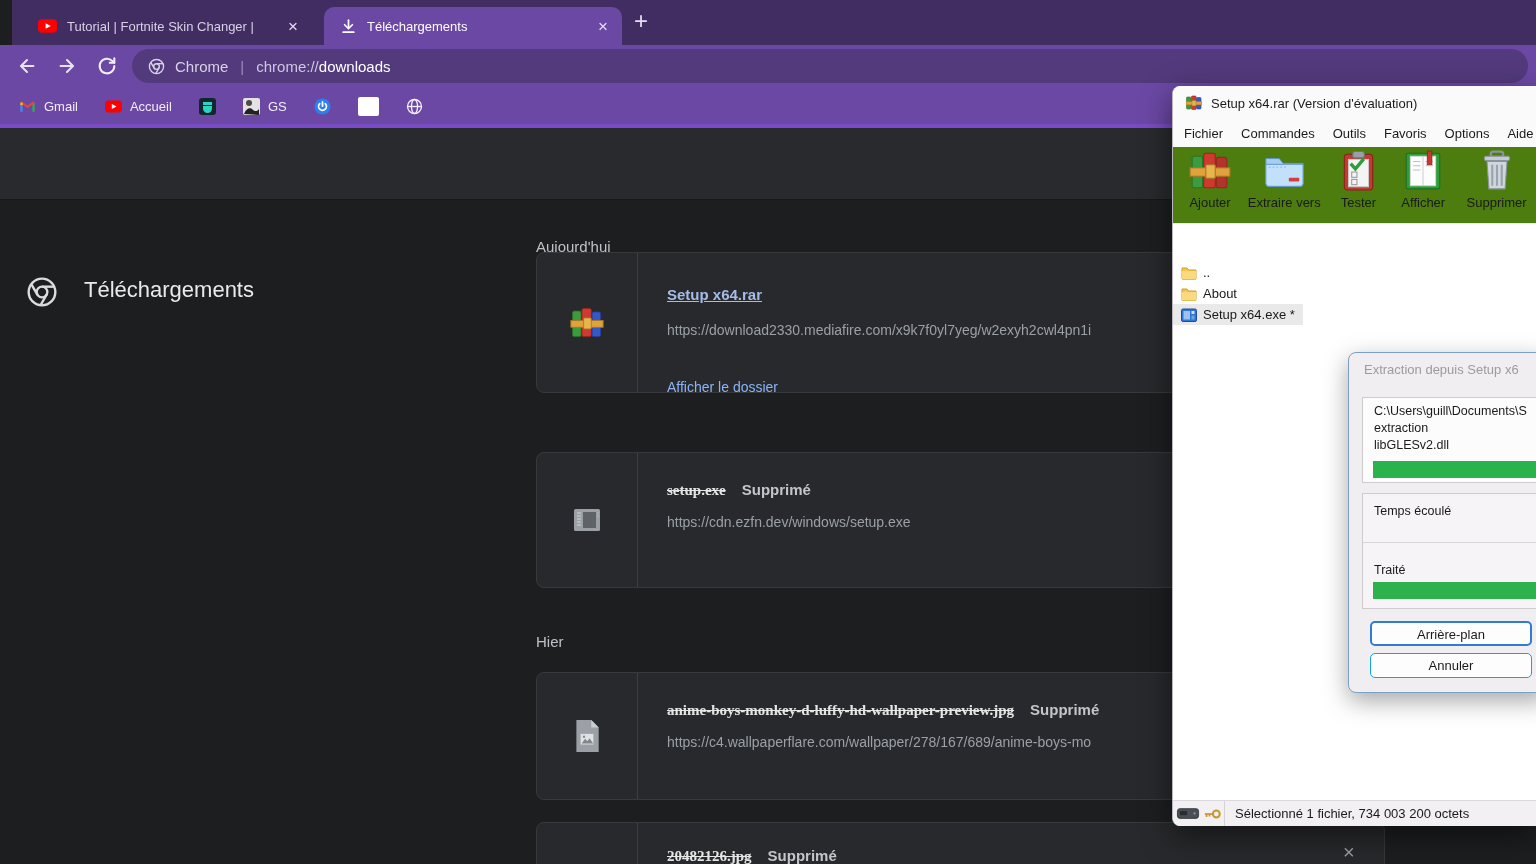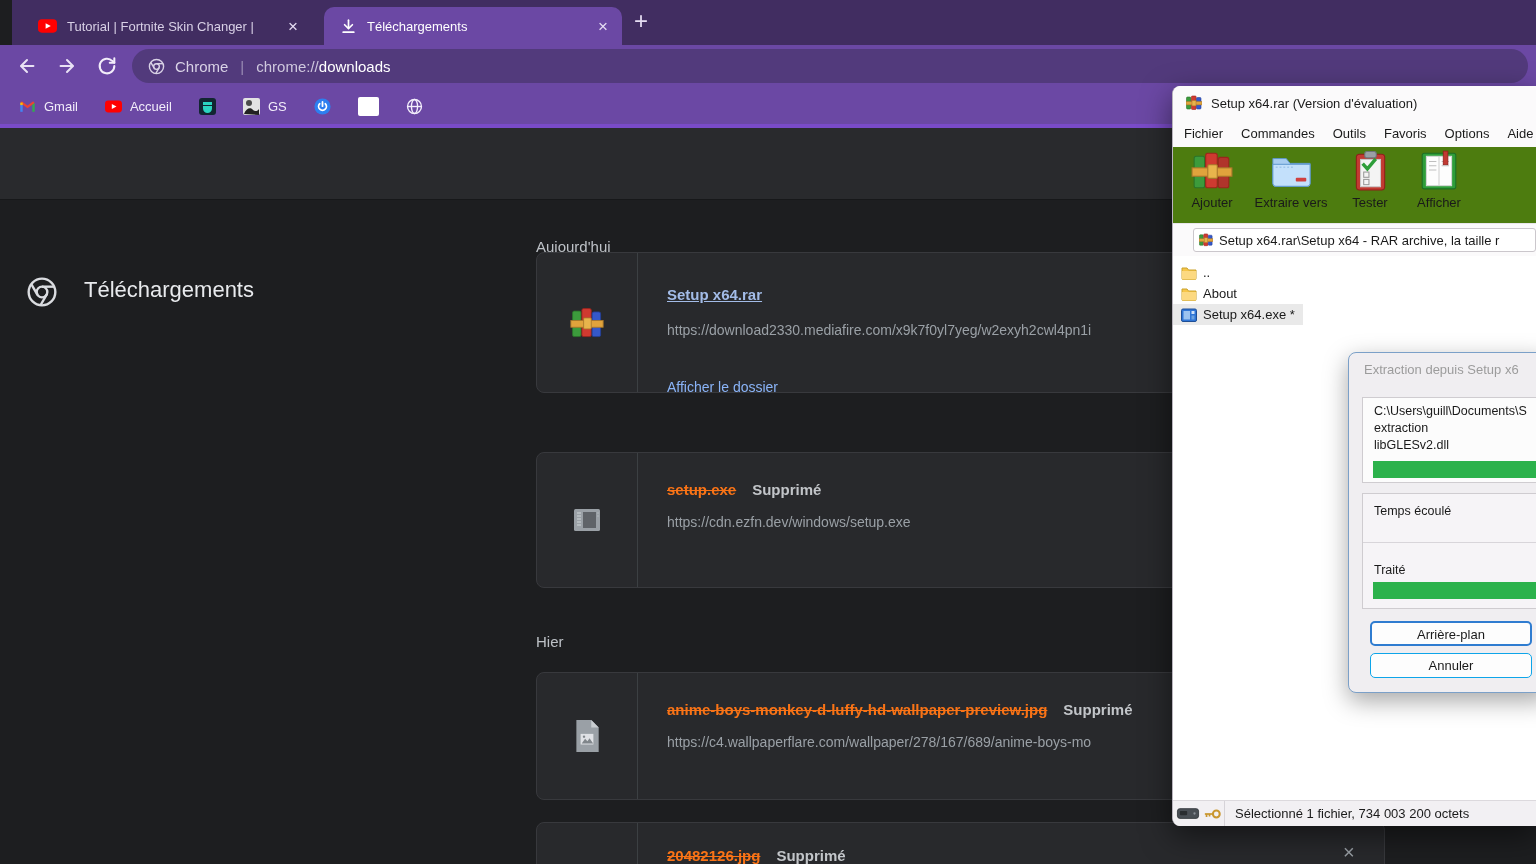--- a/index.html
+++ b/index.html
@@ -50,21 +50,21 @@
 
   .dl-section { position:absolute; left:536px; font-size:15px; color:#bdc1c6; }
   .card { position:absolute; left:536px; width:849px; background:#28292c;
           border:1px solid #38393d; border-radius:8px; }
   .card-iconbox { position:absolute; left:0; top:0; width:100px; height:100%;
                   display:flex; align-items:center; justify-content:center; }
   .card-divider { position:absolute; left:100px; top:0; width:1px; height:100%; background:#3c4043; }
   .card-body { position:absolute; left:130px; top:0; right:14px; height:100%; overflow:hidden; }
   .fname-row { position:absolute; display:flex; gap:16px; align-items:baseline; white-space:nowrap; }
   .fname-link { font-size:15px; font-weight:bold; color:#a3bce8; text-decoration:underline; }
-  .fname-del { font-size:15px; font-weight:bold; color:#f97316; text-decoration:line-through; }
+  .fname-del { font-size:15px; font-weight:bold; color:#e5e5e5; text-decoration:line-through;font-family:Liberation Serif, serif; }
   .fstatus { font-size:15px; font-weight:bold; color:#c2c5c9; }
   .furl { position:absolute; font-size:14px; color:#9aa0a6; white-space:nowrap; overflow:hidden; width:100%; }
   .faction { position:absolute; font-size:14px; color:#8ab4f8; text-decoration:underline; }
   .card-x { position:absolute; font-size:20px; color:#9aa0a6; }
 
   
   .winrar { position:absolute; left:1172px; top:86px; width:364px; height:740px; background:#ffffff;
             border-radius:8px 0 0 8px; box-shadow:0 10px 30px rgba(0,0,0,.5);
             border-left:1px solid #b9b4bd; z-index:10; font-size:13px; color:#1a1a1a; }
   .wr-titlebar { height:34px; background:#fbfafb; border-radius:8px 0 0 0; display:flex;
@@ -378,34 +378,31 @@
       <div class="wr-tool" style="width:72px;">
         <svg viewBox="0 0 40 40">
           <rect x="4" y="3" width="32" height="34" rx="2" fill="#2e9e3a" stroke="#1d6f26"></rect>
           <rect x="8" y="6" width="24" height="28" fill="#fdfdfd" stroke="#d8d8d8"></rect>
           <path d="M20 6v28" stroke="#cfcfcf"></path>
           <path d="M10.5 11h7M10.5 15h7M10.5 19h7M22.5 11h7M22.5 15h7" stroke="#bfbfbf"></path>
           <rect x="24" y="1" width="4.5" height="13" fill="#c23a32" stroke="#8f1f1a" stroke-width="0.7"></rect>
         </svg>
         <span>Afficher</span>
       </div>
-    </div>
-
-    <div class="wr-pathbar">
-      <div class="wr-pathbox">
-        <svg width="14" height="14" viewBox="0 0 16 16">
-          <rect x="0.5" y="2" width="4.4" height="12" rx="1" fill="#3c9b3c" stroke="#2a742a" stroke-width="0.6"></rect>
-          <rect x="5.4" y="1" width="4.8" height="13.5" rx="1" fill="#cf3a30" stroke="#9c241c" stroke-width="0.6"></rect>
-          <rect x="10.6" y="2.5" width="4.4" height="11.5" rx="1" fill="#3558c9" stroke="#24409a" stroke-width="0.6"></rect>
-          <rect x="0" y="6.5" width="16" height="3.4" fill="#e0a33c" stroke="#a8762a" stroke-width="0.5"></rect>
-          <rect x="6" y="5.5" width="4" height="5.4" fill="#e8b44c" stroke="#a8762a" stroke-width="0.5"></rect>
-        </svg>
-        <span>Setup x64.rar\Setup x64 - RAR archive, la taille r</span>
-      </div>
-    </div>
+      <div class="wr-tool" style="width:84px;">
+        <svg viewBox="0 0 40 40">
+          <rect x="14" y="1.5" width="12" height="5" rx="2.5" fill="none" stroke="#8b949c" stroke-width="2"></rect>
+          <rect x="8" y="6" width="24" height="4" rx="1.5" fill="#c4cbd2" stroke="#8b949c"></rect>
+          <path d="M10.5 11h19l-1.8 26h-15.4z" fill="#cfd6dd" stroke="#8b949c"></path>
+          <path d="M15.5 14v20M20 14v20M24.5 14v20" stroke="#9aa3ab" stroke-width="2"></path>
+        </svg>
+        <span>Supprimer</span>
+      </div>
+    </div>
+
 
     <div class="wr-list">
       <div class="wr-row">
         <svg width="16" height="14" viewBox="0 0 16 14">
           <path d="M1 2h5l1.5 2H15v8.5a1 1 0 0 1-1 1H2a1 1 0 0 1-1-1z" fill="#f7c64a" stroke="#caa22c"></path>
           <path d="M1 5h14v7.5a1 1 0 0 1-1 1H2a1 1 0 0 1-1-1z" fill="#fcd981"></path>
         </svg>
         <span>..</span>
       </div>
       <div class="wr-row">

